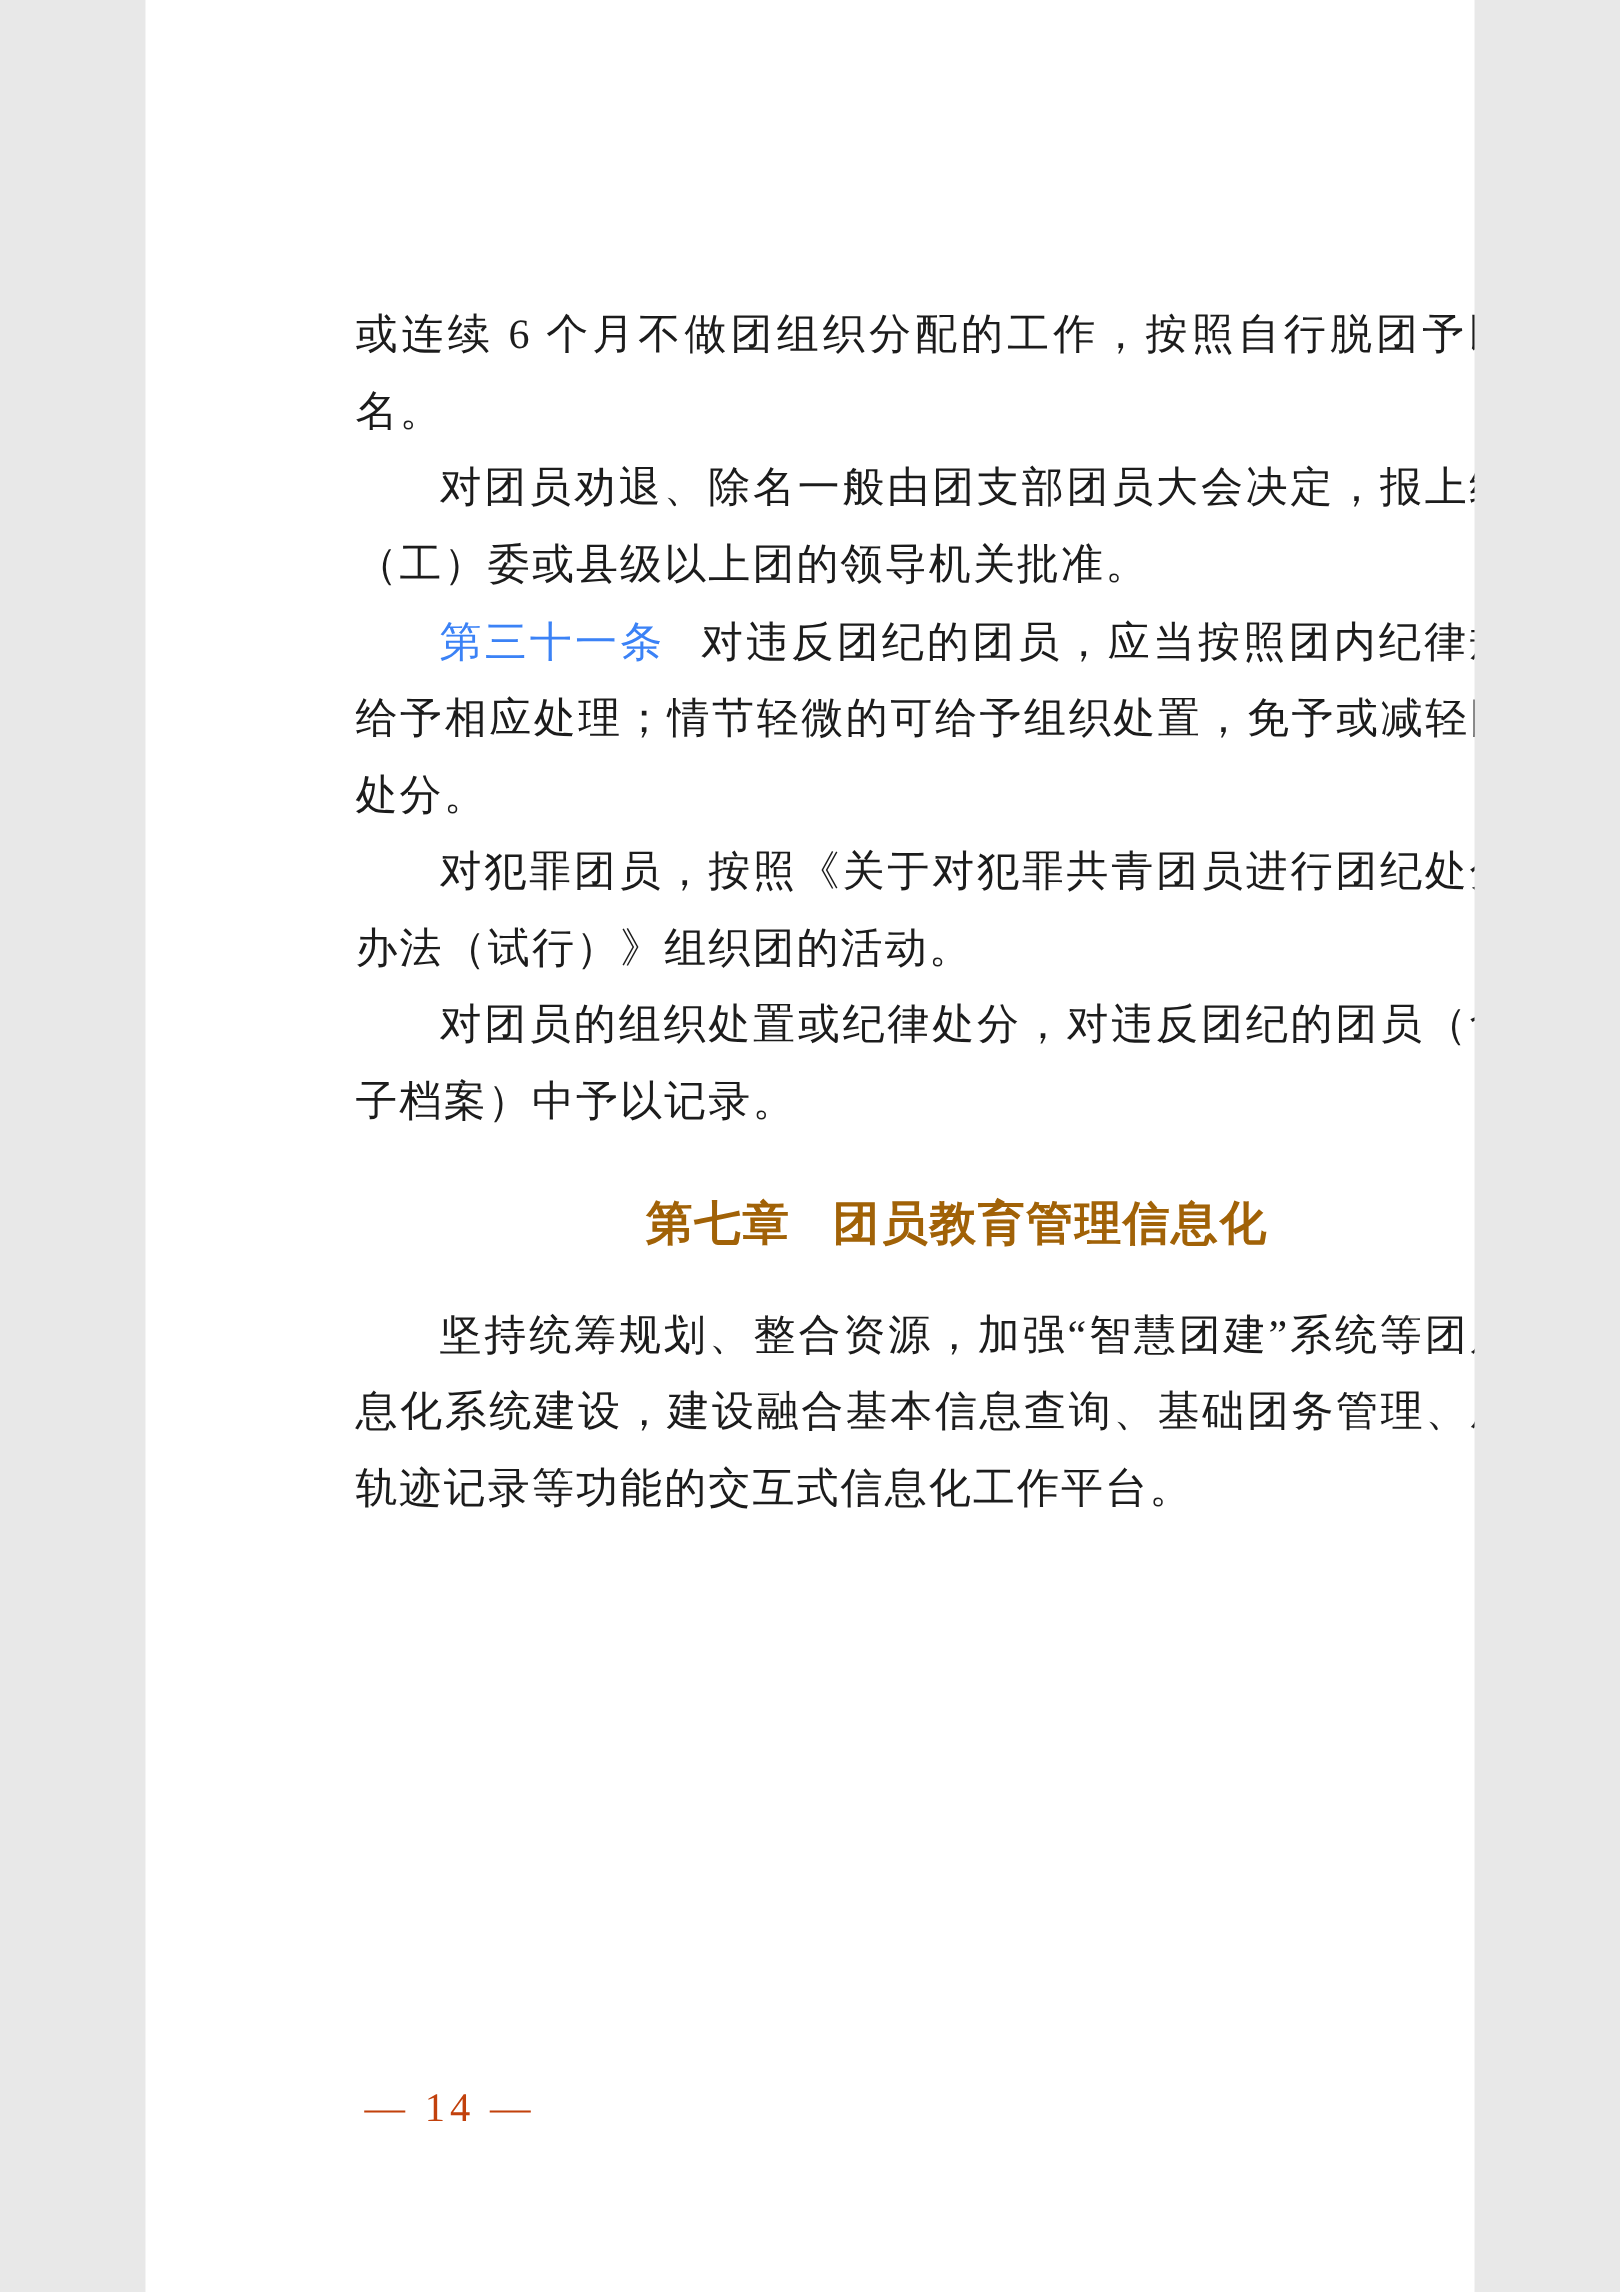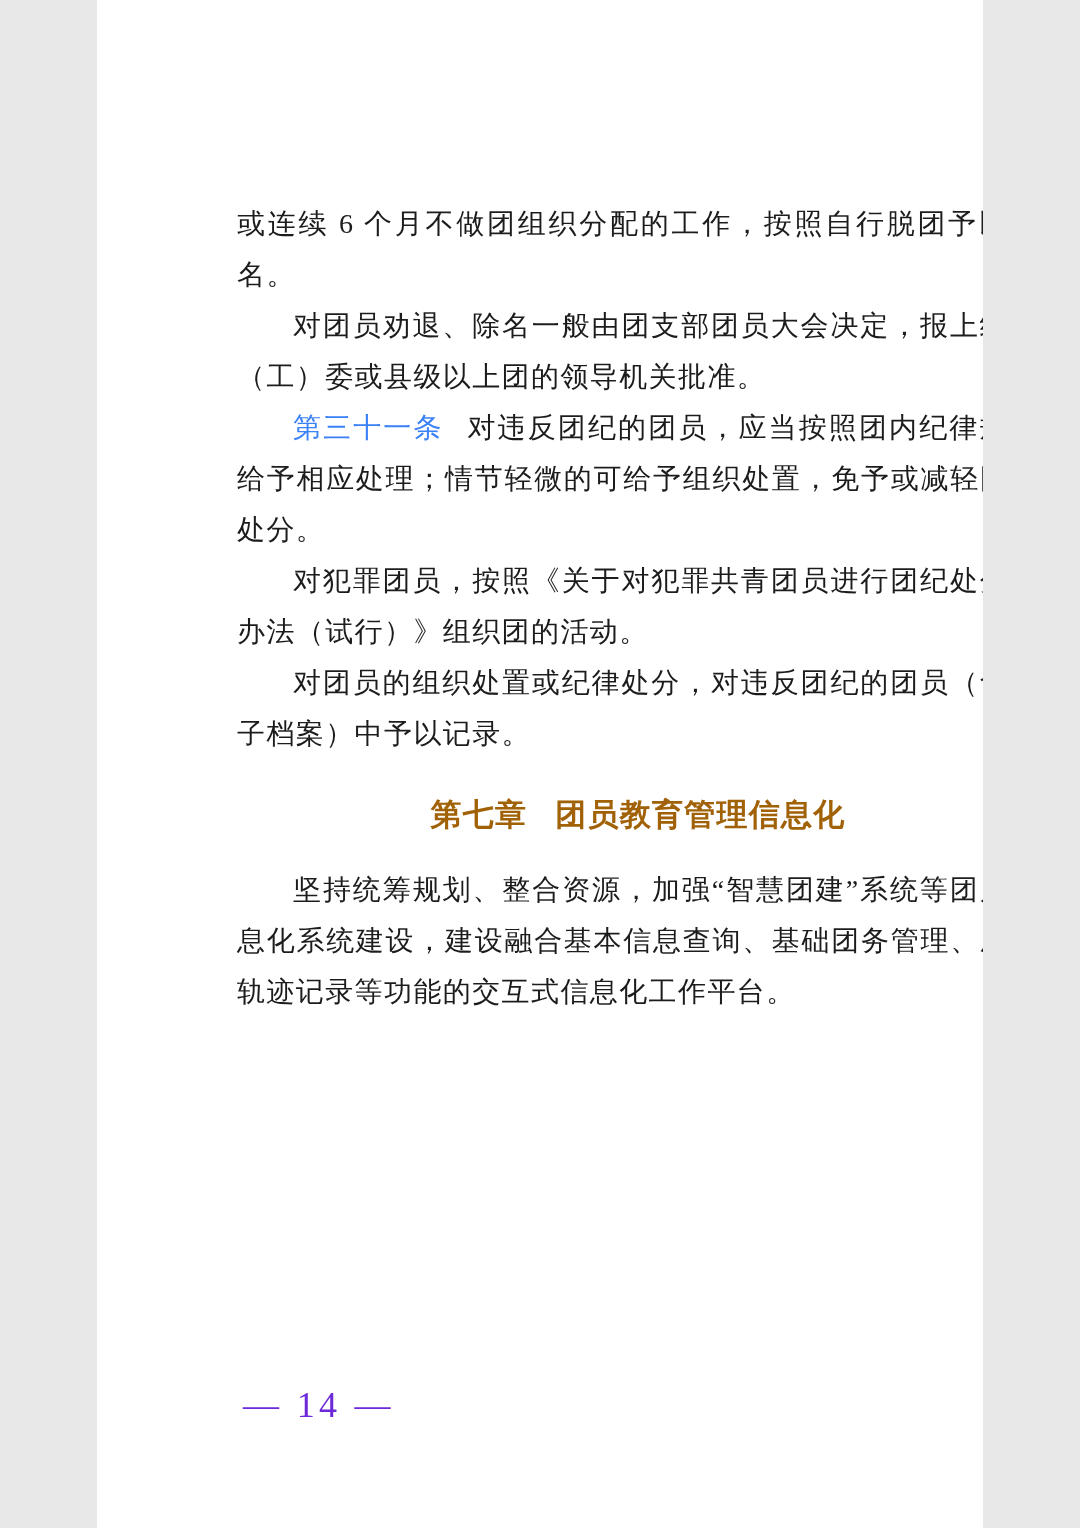--- a/index.html
+++ b/index.html
@@ -51,24 +51,24 @@
     color: #a16207;
     letter-spacing: 0.04em;
   }
   .chapter .chapter-title {
     margin-left: 0.9em;
   }
   .page-footer {
     position: absolute;
     left: 146px;
     top: 1388px;
-    font-size: 36px;
+    font-size: 27px;
     line-height: 34px;
     letter-spacing: 0.12em;
-    color: #6d28d9;
+    color: #c2410c;
     font-family: "Liberation Serif", "DejaVu Serif", serif;
   }
 </style>
 </head>
 <body>
 
 <div class="page">
   <div class="content">
 
     <p class="para">或连续 6 个月不做团组织分配的工作，按照自行脱团予以除名。</p>

